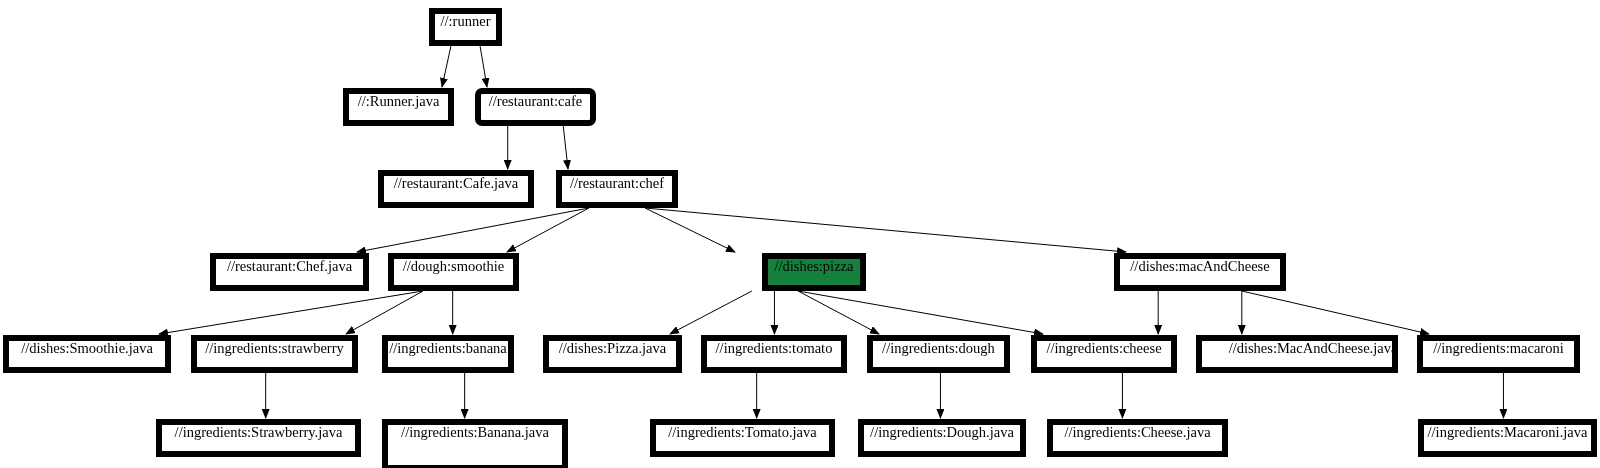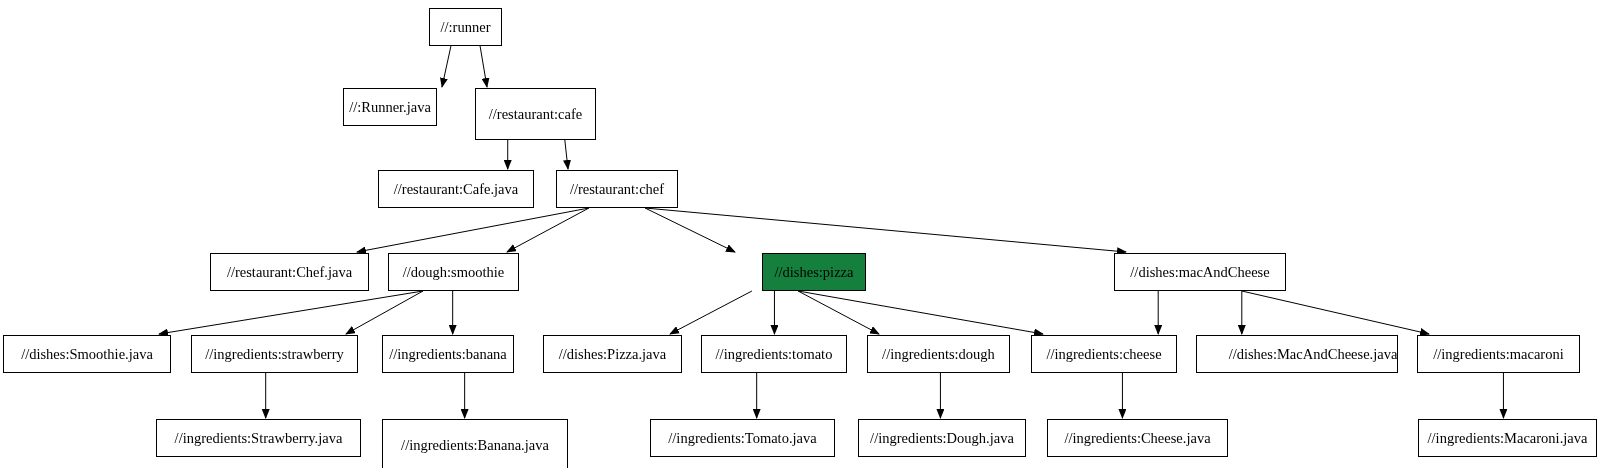--- a/index.html
+++ b/index.html
@@ -18,24 +18,24 @@
   #edges {
     position: absolute;
     left: 0;
     top: 0;
     width: 1600px;
     height: 468px;
   }
   .node {
     position: absolute;
     box-sizing: border-box;
-    border: 1px solid #fca5a5;
+    border: 6px solid #fca5a5;
     background: #ffffff;
     display: flex;
-    align-items: center;
+    align-items: flex-start;
     justify-content: center;
     z-index: 2;
   }
   .node span {
     font-size: 14.5px;
     color: #000000;
     white-space: nowrap;
     line-height: 1;
   }
   .edge-line {
@@ -74,24 +74,24 @@
       <line x1="265.7" y1="373" x2="265.7" y2="418" class="edge-line" stroke="#000000" marker-end="url(#arrowhead)"></line>
       <line x1="464.65" y1="373" x2="464.65" y2="418" class="edge-line" stroke="#000000" marker-end="url(#arrowhead)"></line>
       <line x1="756.675" y1="373" x2="756.675" y2="418" class="edge-line" stroke="#000000" marker-end="url(#arrowhead)"></line>
       <line x1="940.425" y1="373" x2="940.425" y2="418" class="edge-line" stroke="#000000" marker-end="url(#arrowhead)"></line>
       <line x1="1122.425" y1="373" x2="1122.425" y2="418" class="edge-line" stroke="#000000" marker-end="url(#arrowhead)"></line>
       <line x1="1503.45" y1="373" x2="1503.45" y2="418" class="edge-line" stroke="#000000" marker-end="url(#arrowhead)"></line>
     </svg>
 <div class="node" style="left: 429px; top: 8px; width: 73px; height: 38px; border-color: rgb(0, 0, 0); background: rgb(255, 255, 255);">
       <span>//:runner</span>
     </div>
-    <div class="node" style="left: 343px; top: 88px; width: 94px; height: 38px; border-color: rgb(0, 0, 0); background: rgb(255, 255, 255);">
+    <div class="node" style="left: 343px; top: 88px; width: 111px; height: 38px; border-color: rgb(0, 0, 0); background: rgb(255, 255, 255);">
       <span>//:Runner.java</span>
     </div>
-    <div class="node" style="left: 475px; top: 88px; width: 121px; height: 52px; border-color: rgb(0, 0, 0); background: rgb(255, 255, 255);">
+    <div class="node" style="left: 475px; top: 88px; width: 121px; height: 38px; border-color: rgb(0, 0, 0); background: rgb(255, 255, 255); border-radius: 7px;">
       <span>//restaurant:cafe</span>
     </div>
     <div class="node" style="left: 378px; top: 170px; width: 156px; height: 38px; border-color: rgb(0, 0, 0); background: rgb(255, 255, 255);">
       <span>//restaurant:Cafe.java</span>
     </div>
     <div class="node" style="left: 210px; top: 253px; width: 159px; height: 38px; border-color: rgb(0, 0, 0); background: rgb(255, 255, 255);">
       <span>//restaurant:Chef.java</span>
     </div>
     <div class="node" style="left: 556px; top: 170px; width: 122px; height: 38px; border-color: rgb(0, 0, 0); background: rgb(255, 255, 255);">
       <span>//restaurant:chef</span>

